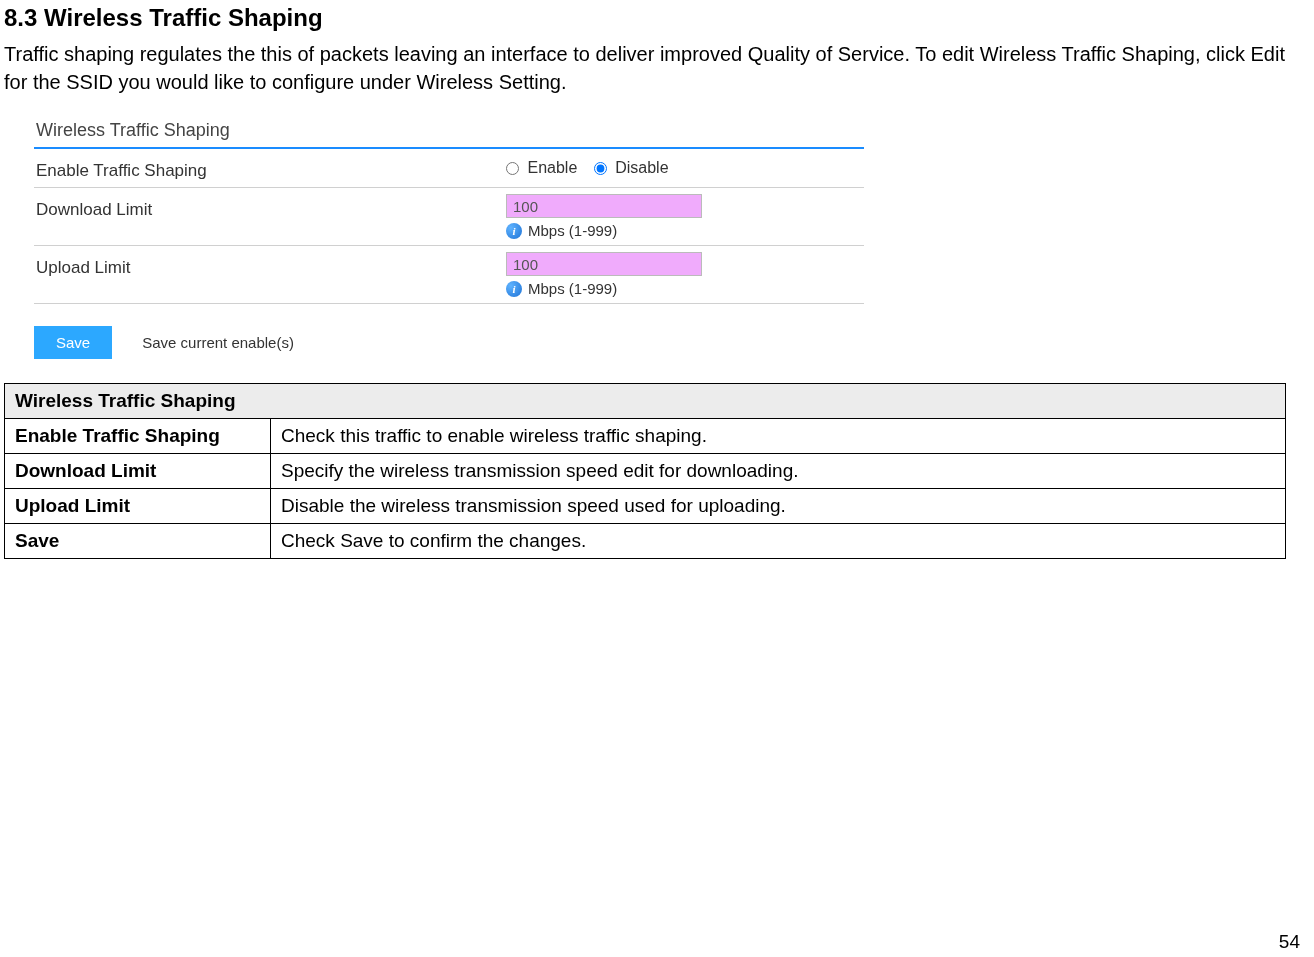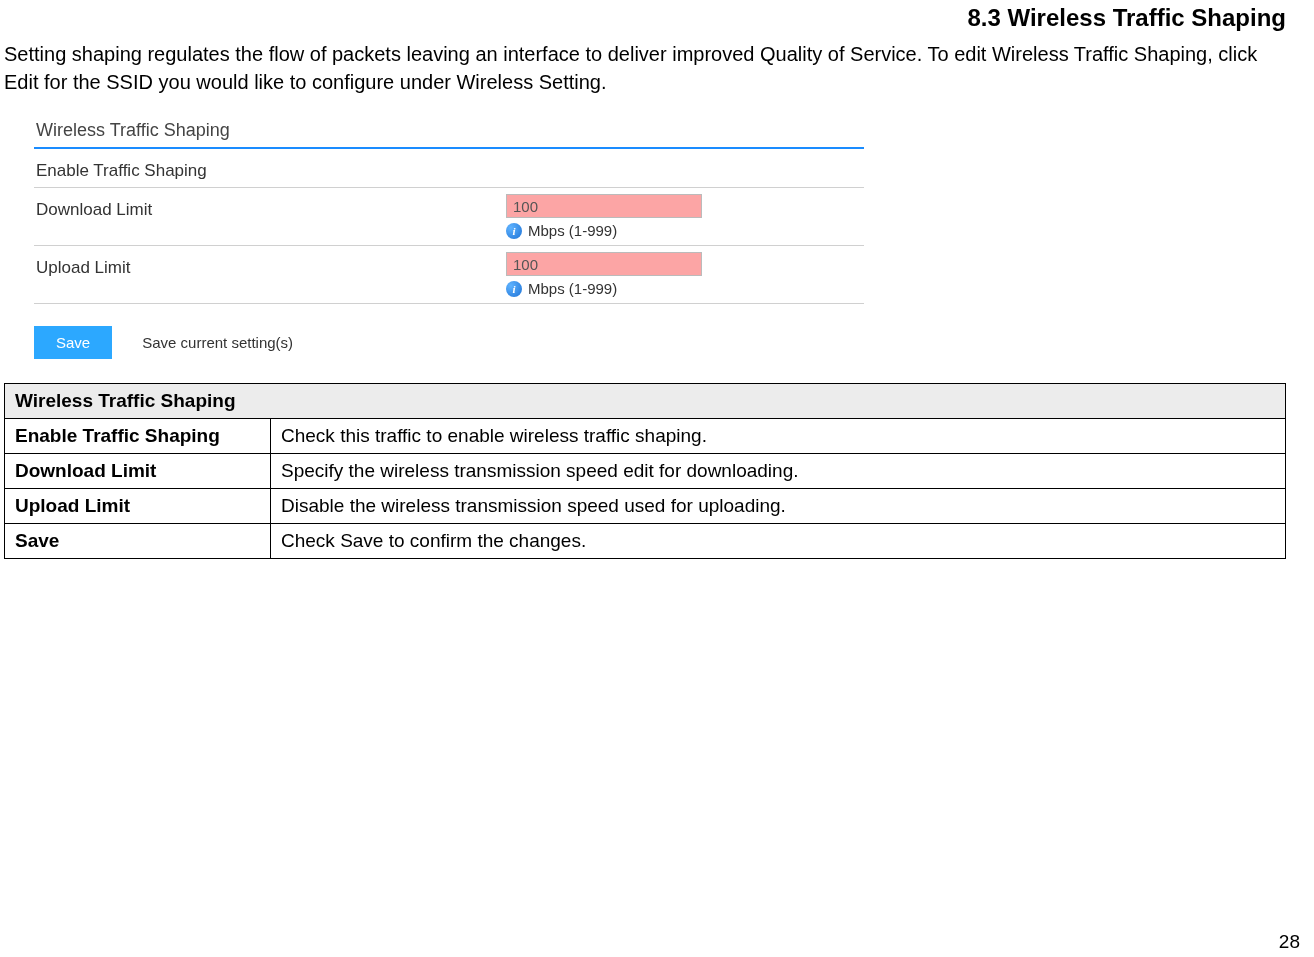--- a/index.html
+++ b/index.html
@@ -8,21 +8,20 @@
       padding: 4px 28px 0 4px;
       background: #ffffff;
       color: #000;
       width: 1314px;
       box-sizing: border-box;
     }
     h2 {
       font-size: 24px;
       font-weight: bold;
       margin: 0 0 8px 0;
-      text-align: right;
     }
     .intro {
       font-size: 20px;
       line-height: 1.4;
       margin: 0 0 20px 0;
     }
     .screenshot {
       margin: 0 0 24px 30px;
       width: 830px;
       font-family: Arial, sans-serif;
@@ -55,21 +54,21 @@
       margin-right: 12px;
     }
     .radio-group input {
       vertical-align: middle;
       margin: 0 4px 0 0;
     }
     .num-input {
       width: 196px;
       height: 24px;
       border: 1px solid #bbb;
-      background: #fca5a5;
+      background: #f0abfc;
       font-size: 15px;
       padding: 2px 6px;
       color: #555;
       box-sizing: border-box;
     }
     .hint {
       display: flex;
       align-items: center;
       margin-top: 4px;
       font-size: 15px;
@@ -132,27 +131,37 @@
       position: fixed;
       bottom: 4px;
       right: 14px;
       font-size: 19px;
     }
   </style>
 </head>
 <body>
 
 <h2>8.3   Wireless Traffic Shaping</h2>
-<p class="intro">Setting shaping regulates the flow of packets leaving an interface to deliver improved Quality of Service. To edit Wireless Traffic Shaping, click Edit for the SSID you would like to configure under Wireless Setting.</p>
+<p class="intro">Traffic shaping regulates the this of packets leaving an interface to deliver improved Quality of Service. To edit Wireless Traffic Shaping, click Edit for the SSID you would like to configure under Wireless Setting.</p>
 
 <div class="screenshot">
   <div class="ss-title">Wireless Traffic Shaping</div>
 
   <div class="ss-row">
     <div class="ss-label">Enable Traffic Shaping</div>
+    <div class="ss-control radio-group" style="padding-top:4px;">
+      <label>
+        <input type="radio" name="ts" style="">
+        <span>Enable</span>
+      </label>
+      <label>
+        <input type="radio" name="ts" checked="" style="">
+        <span>Disable</span>
+      </label>
+    </div>
   </div>
 
   <div class="ss-row">
     <div class="ss-label">Download Limit</div>
     <div class="ss-control">
       <input class="num-input" type="text" disabled="" value="100" style="">
       <div class="hint">
         <span class="info-icon">i</span>
         <span>Mbps (1-999)</span>
       </div>
@@ -165,21 +174,21 @@
       <input class="num-input" type="text" disabled="" value="100" style="">
       <div class="hint">
         <span class="info-icon">i</span>
         <span>Mbps (1-999)</span>
       </div>
     </div>
   </div>
 
   <div class="save-row">
     <button class="save-btn">Save</button>
-    <span class="save-desc">Save current setting(s)</span>
+    <span class="save-desc">Save current enable(s)</span>
   </div>
 </div>
 
 <table class="desc-table">
   <tbody>
       <tr class="header-row">
     <th colspan="2">Wireless Traffic Shaping</th>
   </tr>
   <tr>
     <td class="label-cell">Enable Traffic Shaping</td>
@@ -193,13 +202,13 @@
     <td class="label-cell">Upload Limit</td>
     <td>Disable the wireless transmission speed used for uploading.</td>
   </tr>
   <tr>
     <td class="label-cell">Save</td>
     <td>Check Save to confirm the changes.</td>
   </tr>
 </tbody>
   </table>
 
-<div class="page-num">28</div>
+<div class="page-num">54</div>
 
 </body></html>

